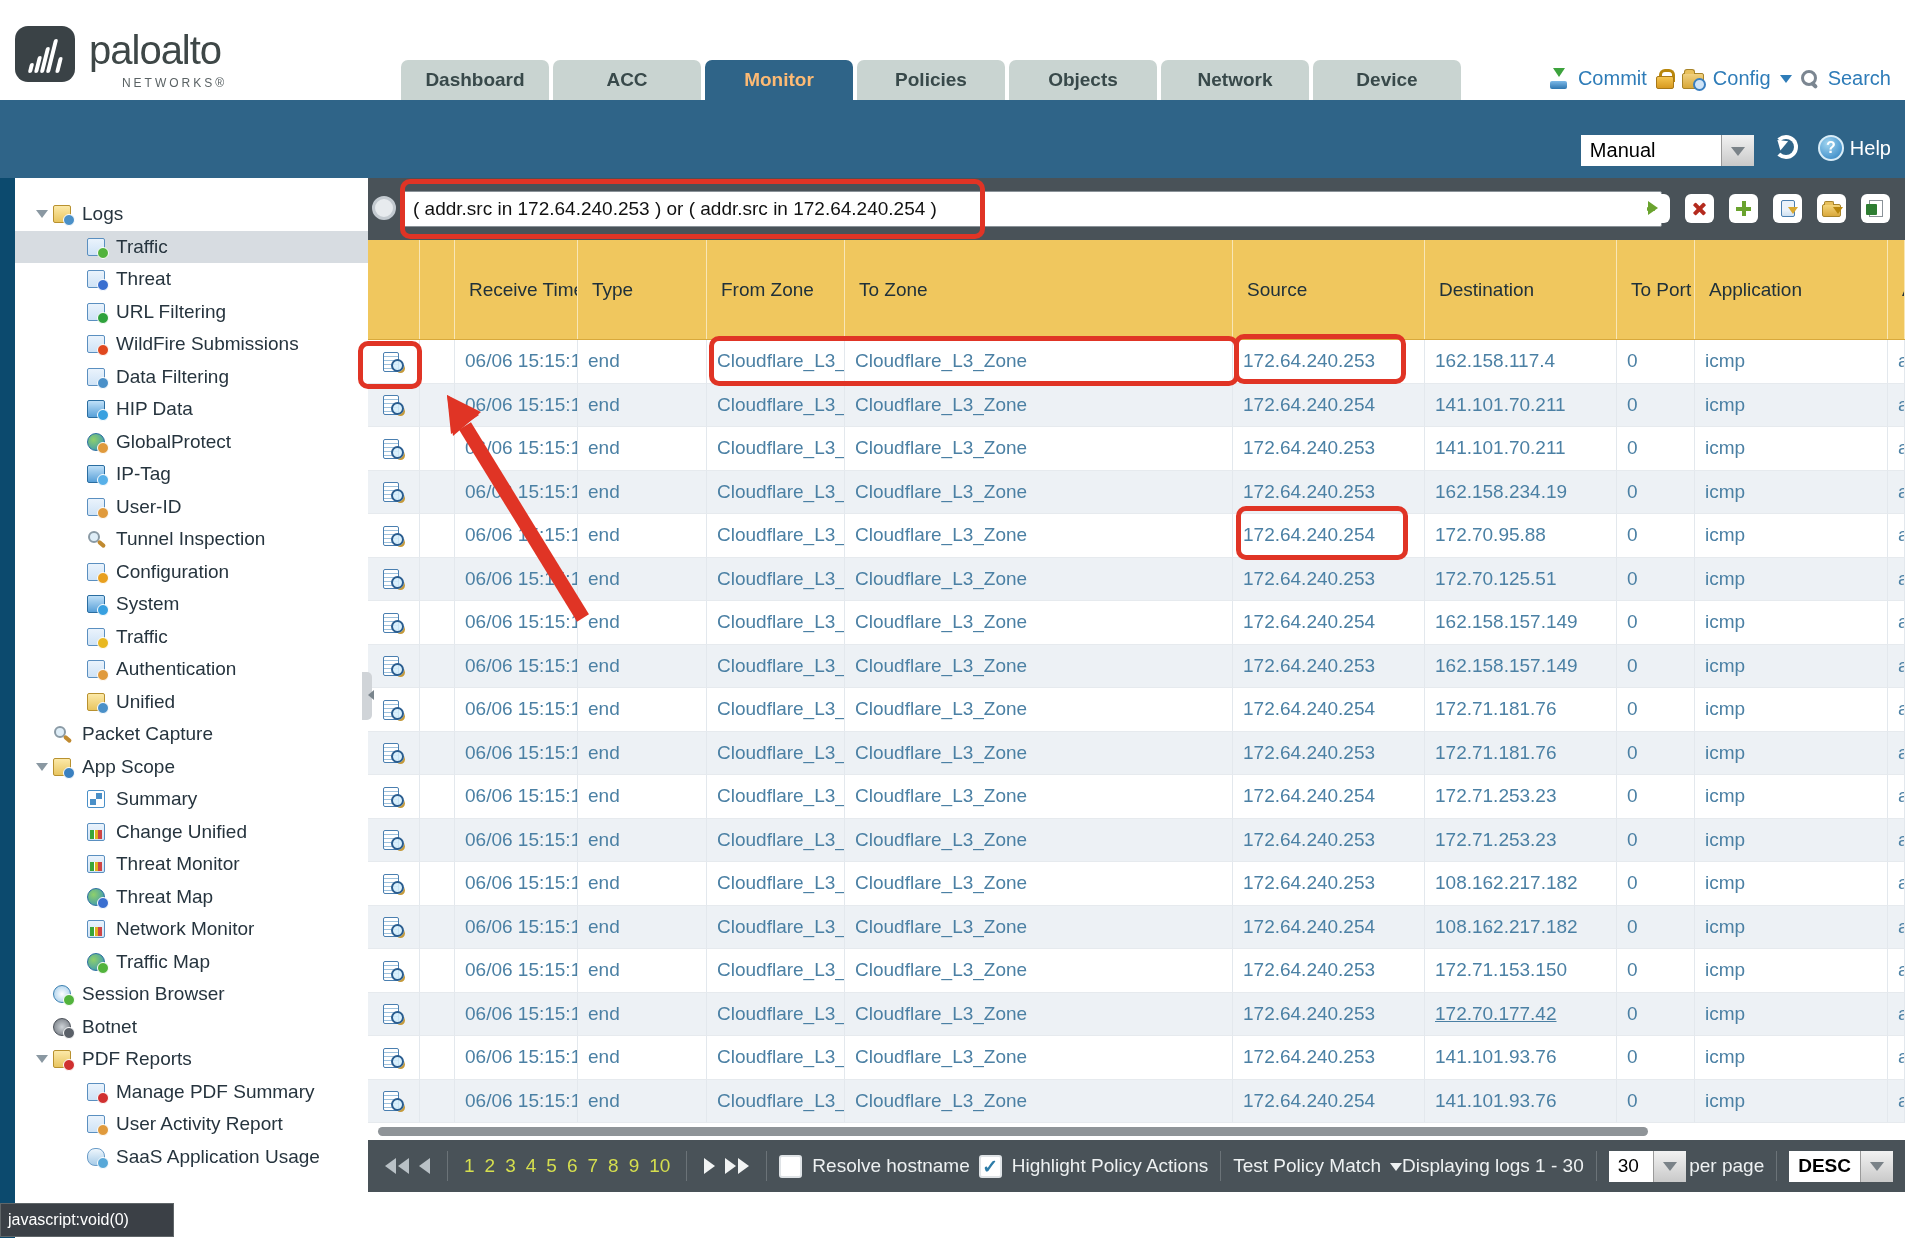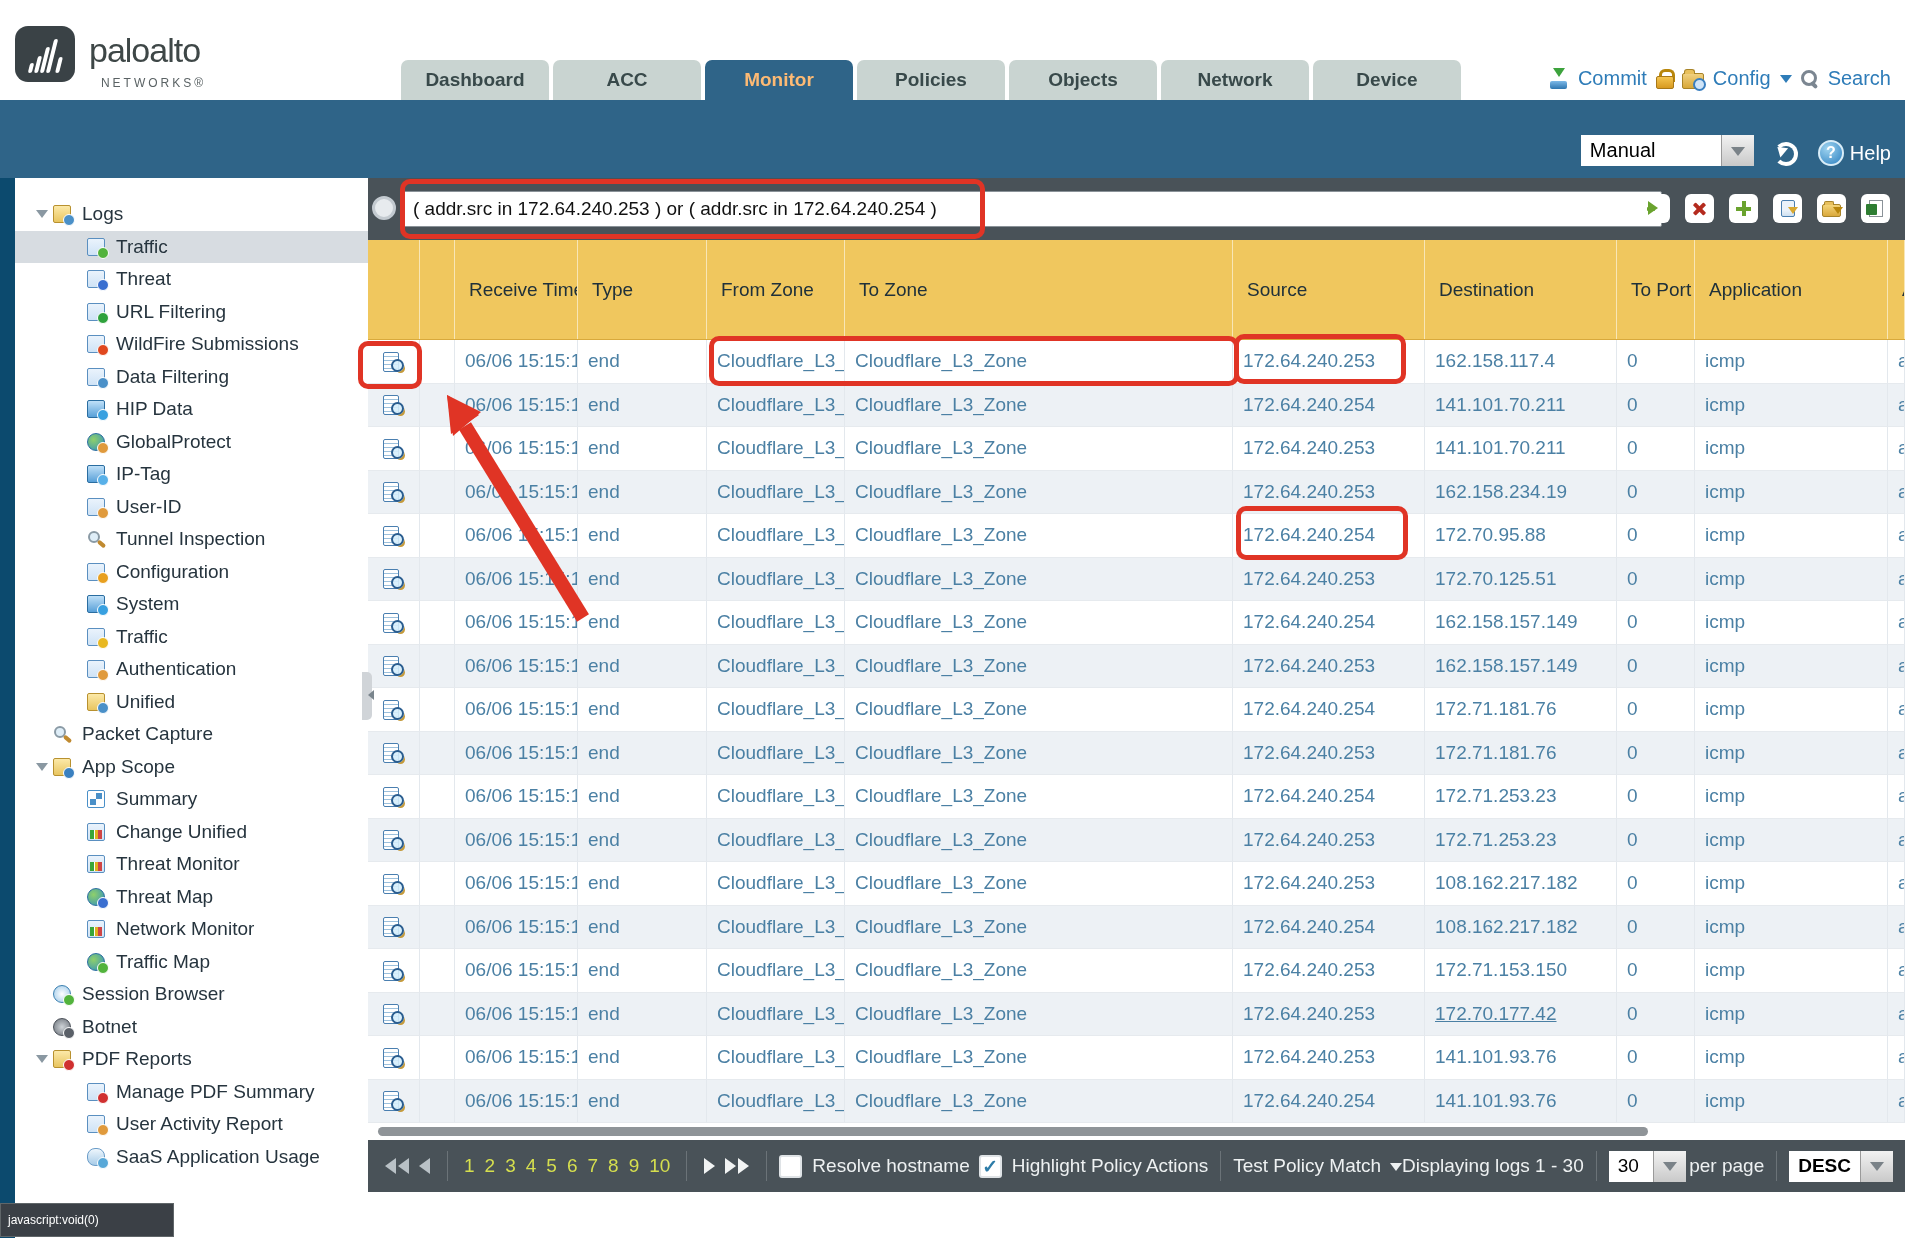--- a/index.html
+++ b/index.html
@@ -8,21 +8,21 @@
 
   
   .tophdr{position:relative;height:100px;background:#fff}
   .logo{position:absolute;left:15px;top:24px;display:flex}
   .logo-ic{width:60px;height:56px;background:#3a4246;border-radius:13px;display:flex;align-items:flex-end;justify-content:center;gap:3px;padding:9px 8px;transform:translateY(2px)}
   .logo-ic i{display:block;width:4px;background:#fff;border-radius:2px;transform:skewX(-14deg)}
   .logo-ic i:nth-child(1){height:10px}.logo-ic i:nth-child(2){height:17px}
   .logo-ic i:nth-child(3){height:26px}.logo-ic i:nth-child(4){height:34px}
   .logo-ic i:nth-child(5){height:16px}
   .logo-txt{margin-left:14px;position:relative}
-  .logo-main{font-size:34px;color:#3e4747;letter-spacing:-1px;line-height:52px}
+  .logo-main{font-size:40px;color:#3e4747;letter-spacing:-1px;line-height:52px}
   .logo-sub{position:absolute;right:-6px;top:52px;font-size:12px;letter-spacing:3px;color:#5a6264}
   .tabs{position:absolute;left:401px;bottom:0;display:flex;gap:4px}
   .tab{width:148px;height:40px;background:#c9d4d1;border-radius:7px 7px 0 0;display:flex;align-items:center;justify-content:center;font-size:19px;font-weight:700;color:#38494a;cursor:pointer}
   .tab.active{background:#2f6488;color:#fdba74}
   .util{position:absolute;right:14px;bottom:10px;display:flex;align-items:center;gap:9px;font-size:20px;color:#2e7cb8}
   .util .lbl{cursor:pointer}
   .commit-ic{position:relative;width:20px;height:22px}
   .commit-ic::before{content:"";position:absolute;left:4px;top:0;border:6px solid transparent;border-top:9px solid #3da33d}
   .commit-ic::after{content:"";position:absolute;left:1px;bottom:1px;width:17px;height:8px;background:linear-gradient(#7db9e8,#2e76b0);border-radius:2px}
   .lock-ic{position:relative;width:17px;height:20px}
@@ -31,21 +31,21 @@
   .config-ic{position:relative;width:22px;height:16px;background:linear-gradient(#f0d080,#d8a838);border:1px solid #a88428;border-radius:2px;margin-top:4px}
   .config-ic::before{content:"";position:absolute;top:-5px;left:1px;width:9px;height:4px;background:#e8c05c;border:1px solid #a88428;border-bottom:none;border-radius:3px 3px 0 0}
   .config-ic::after{content:"";position:absolute;right:-3px;bottom:-3px;width:9px;height:9px;border:2px solid #3a7fc0;border-radius:50%;background:#cfe4f8}
   .dcaret{width:0;height:0;border:6px solid transparent;border-top:8px solid #2e7cb8;margin-top:7px}
   .search-ic{position:relative;width:18px;height:18px}
   .search-ic::before{content:"";position:absolute;top:0;left:0;width:10px;height:10px;border:3px solid #7b8691;border-radius:50%}
   .search-ic::after{content:"";position:absolute;right:1px;bottom:1px;width:8px;height:4px;background:#7b8691;border-radius:2px;transform:rotate(45deg)}
 
   
   .band{position:relative;height:78px;background:#2f6488}
-  .band-right{position:absolute;right:14px;top:35px;display:flex;align-items:flex-end;gap:20px}
+  .band-right{position:absolute;right:14px;top:35px;display:flex;align-items:flex-start;gap:20px}
   .selbox{display:flex;height:31px;cursor:pointer}
   .selbox .val{background:#fff;padding:0 9px;display:flex;align-items:center;font-size:20px;color:#000}
   .selbox .btn{width:33px;background:linear-gradient(#f2f2f2,#c9c9c9);border-left:1px solid #9a9a9a;display:flex;align-items:center;justify-content:center}
   .selbox .btn::before{content:"";border:7px solid transparent;border-top:9px solid #7a8288;margin-top:8px}
   .manual .val{width:140px}
   .refresh-ic{width:24px;height:24px;border:4px solid #fff;border-radius:50%;border-left-color:transparent;position:relative;cursor:pointer}
   .refresh-ic::before{content:"";position:absolute;left:-7px;top:-4px;border:6px solid transparent;border-right:9px solid #fff;transform:rotate(40deg)}
   .helpwrap{display:flex;align-items:center;gap:6px;color:#fff;font-size:20px;cursor:pointer}
   .help-ic{width:26px;height:26px;border-radius:50%;background:radial-gradient(circle at 35% 30%,#9fd4f0,#2b7fc0);border:2px solid #d9edf8;color:#fff;font-weight:700;font-size:16px;display:flex;align-items:center;justify-content:center}
   .help-ic::before{content:"?"}
@@ -157,21 +157,21 @@
   .sb-sep.tall{font-size:24px;line-height:38px}
   .sb-right{display:flex;align-items:center;gap:10px}
   .tasks-ic{position:relative;width:20px;height:20px;cursor:pointer}
   .tasks-ic::before{content:"";position:absolute;left:0;top:2px;width:5px;height:5px;background:#4a9ad8;box-shadow:0 7px 0 #4a9ad8,0 14px 0 #4a9ad8}
   .tasks-ic::after{content:"";position:absolute;left:8px;top:3px;width:11px;height:3px;background:#cfd4d8;box-shadow:0 7px 0 #cfd4d8,4px 13px 0 #e8a020}
   .sb-right .lbl{cursor:pointer}
 
   
   .overlay{position:absolute;inset:0;pointer-events:none;z-index:50}
   .ann{position:absolute;border:5px solid #e03425;border-radius:10px}
-  .tooltip{position:absolute;left:0;top:1203px;width:174px;height:34px;background:#3b4046;border:1px solid #606669;color:#fff;font-size:12px;display:flex;align-items:center;padding-left:7px;z-index:60}
+  .tooltip{position:absolute;left:0;top:1203px;width:174px;height:34px;background:#3b4046;border:1px solid #606669;color:#fff;font-size:16px;display:flex;align-items:center;padding-left:7px;z-index:60}
   .gripper{position:absolute;left:362px;top:672px;width:10px;height:48px;background:#d0d4d8;border-radius:0 5px 5px 0;z-index:40}
   .gripper::before{content:"";position:absolute;left:1px;top:18px;border:5px solid transparent;border-right:6px solid #7a858d}
 </style>
 </head>
 <body>
 
 <header class="tophdr">
   <div class="logo">
     <div class="logo-ic">
         <i></i>

